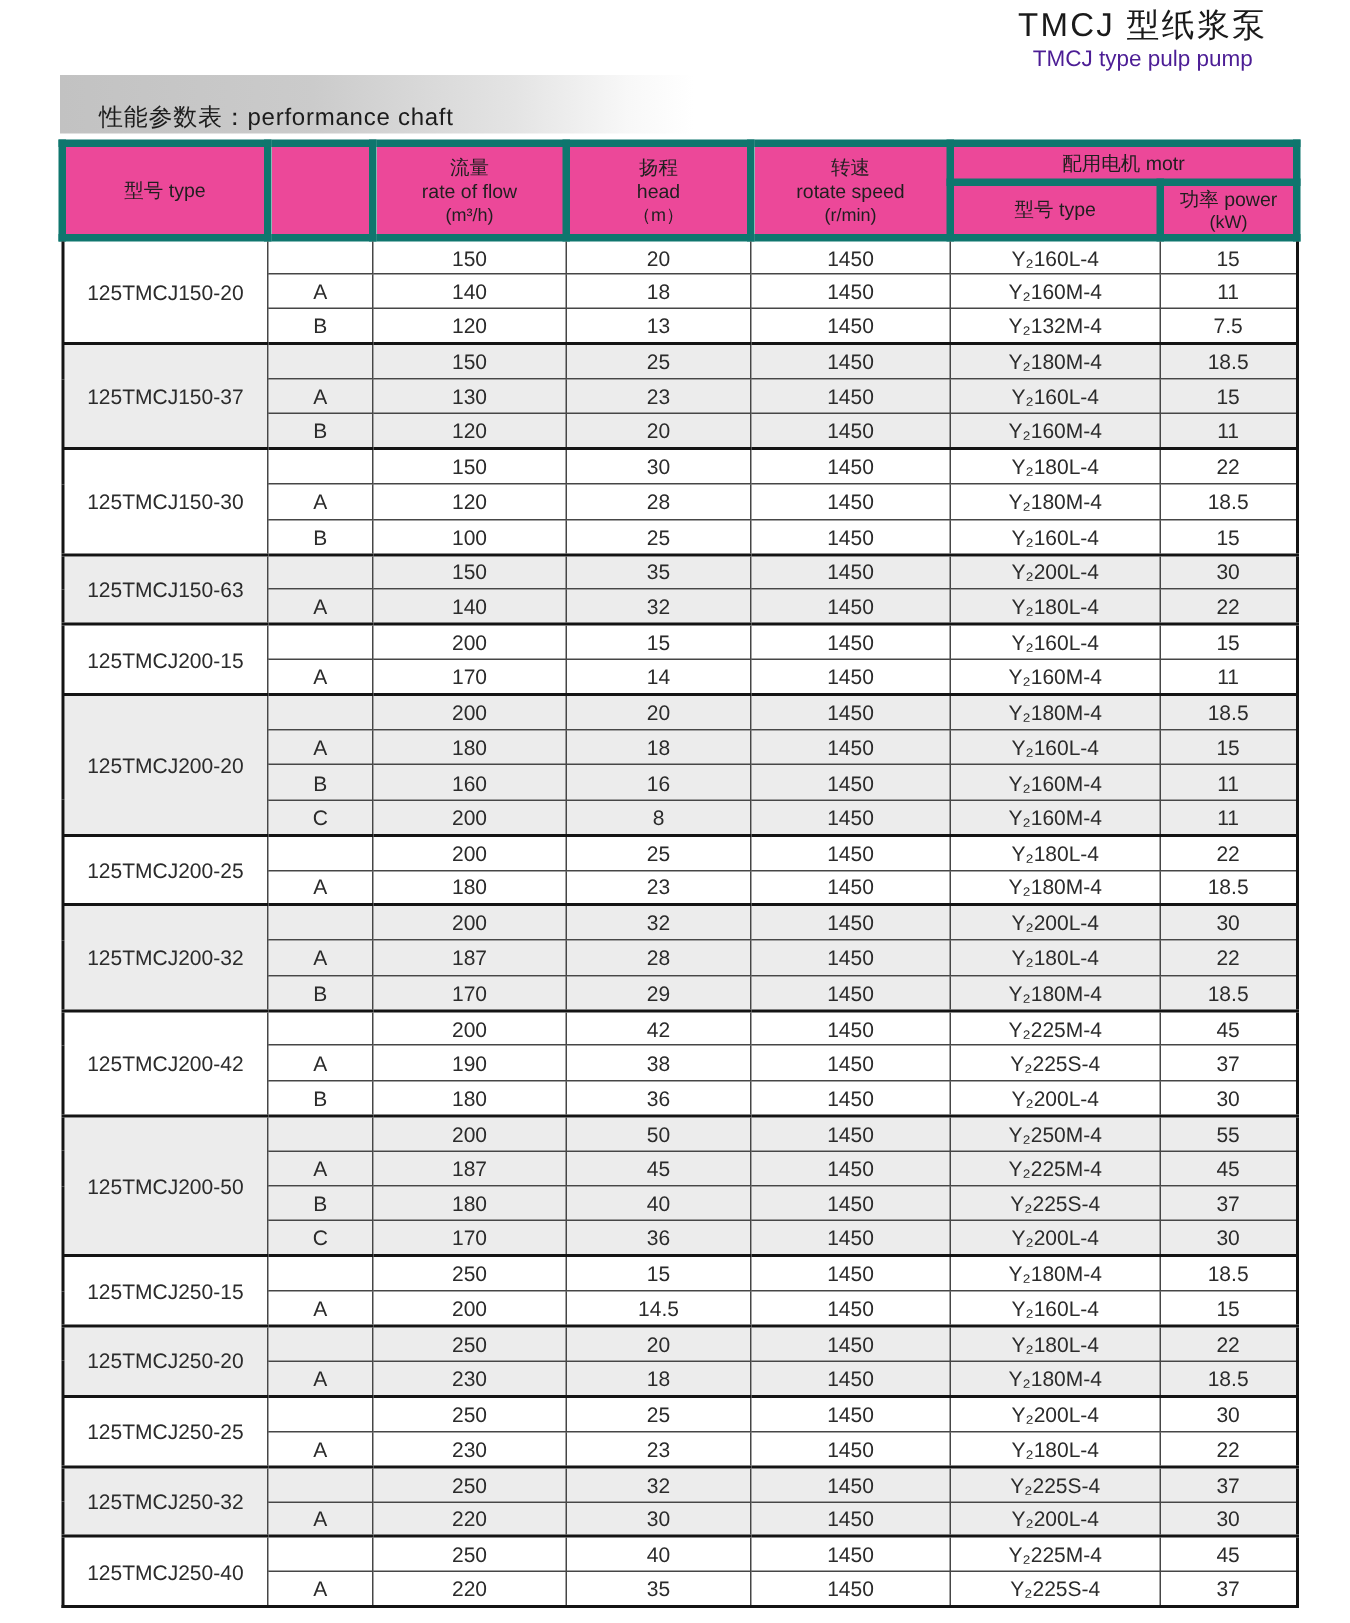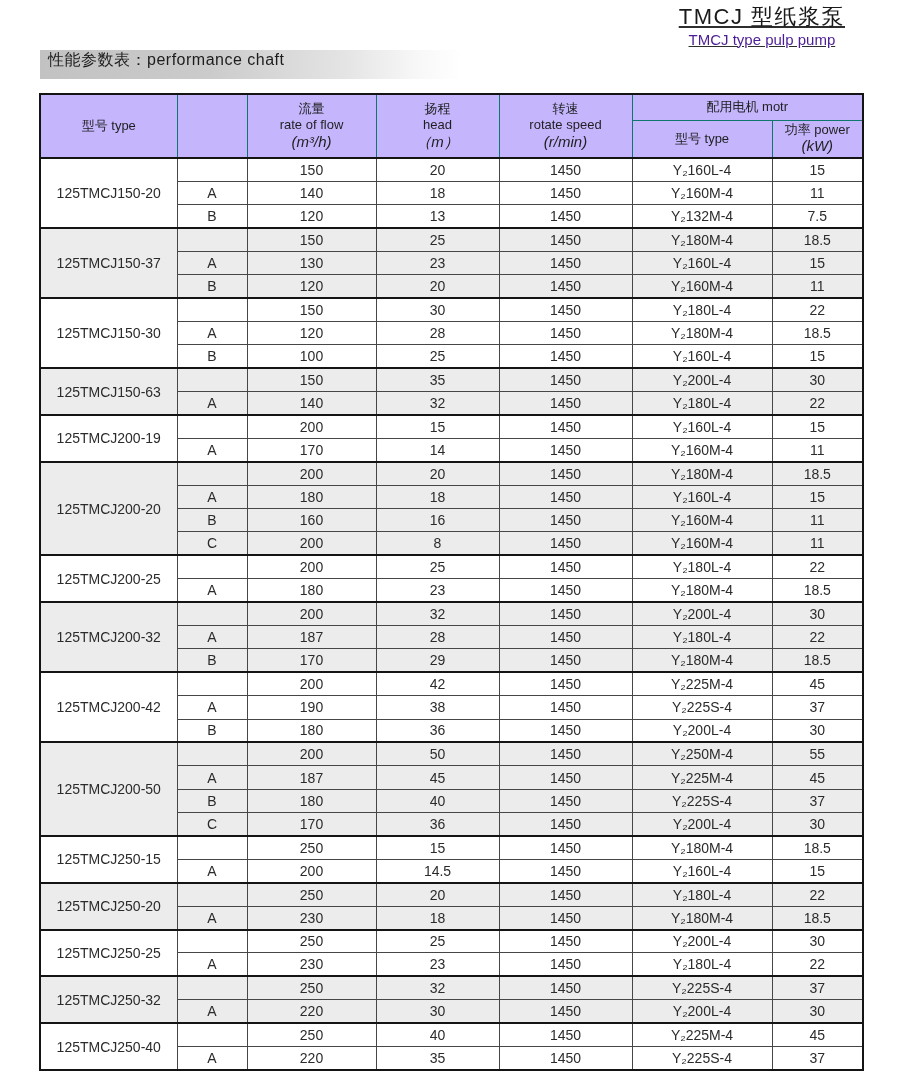--- a/index.html
+++ b/index.html
@@ -2,53 +2,53 @@
 <html><head>
 <meta charset="utf-8">
 <style>
   * { margin:0; padding:0; box-sizing:border-box; }
   html,body { background:#ffffff; }
   body {
     width:900px; height:1082px; position:relative;
     font-family:"Liberation Sans","DejaVu Sans",sans-serif;
     color:#2e2e2e;
   }
-  .title-block { position:absolute; top:3px; right:55px; text-align:center;text-decoration:underline; }
+  .title-block { position:absolute; top:3px; right:55px; text-align:center; }
   .title-cn { font-size:22px; letter-spacing:1.5px; color:#1a1a1a; line-height:1.25; }
   .title-en { font-size:15px; color:#4c1d95; line-height:1.25; }
 
   .section-bar {
-    position:absolute; left:40px; top:50px; width:422px; height:29px;
-    display:flex; align-items:flex-start; padding-left:8px;
+    position:absolute; left:40px; top:50px; width:422px; height:39px;
+    display:flex; align-items:flex-end; padding-left:26px;
     background:linear-gradient(90deg,#c2c2c2 0%,#cbcbcb 40%,#e4e4e4 72%,#f8f8f8 90%,#ffffff 100%);
     font-size:16px; color:#1c1c1c; letter-spacing:0.5px;
   }
 
   .table-wrap { position:absolute; left:39px; top:93px; }
   table.ptable {
     border-collapse:collapse; table-layout:fixed; width:823px;
     border:2px solid #141414;
   }
   .ptable th, .ptable td { text-align:center; vertical-align:middle; overflow:hidden; }
   .ptable thead th {
-    background:#c4b5fd; border:1px solid #0f766e;
+    background:#ec4899; border:5px solid #0f766e;
     font-weight:normal; font-size:13px; line-height:1.22; color:#1f1f1f;
     padding:1px 0;
   }
   .ptable thead tr.h-top th { height:26px; }
   .ptable thead tr.h-sub th { height:26px; }
   .ptable thead { border-bottom:2px solid #141414; }
   .ptable tbody td {
     border:1px solid #464646; font-size:14px; color:#2b2b2b;
     background:#ffffff; padding:0 2px;
   }
   .ptable tbody tr { height:23.4px; }
   .ptable tbody tr.group-start td { border-top:2px solid #141414; }
   .ptable tbody tr.shaded td { background:#ececec; }
-  .unit { font-size:15px;font-style:italic; }
+  .unit { font-size:12px; }
 </style>
 </head>
 <body>
 
 <div class="title-block">
   <div class="title-cn">TMCJ 型纸浆泵</div>
   <div class="title-en">TMCJ type pulp pump</div>
 </div>
 
 <div class="section-bar">
@@ -184,21 +184,21 @@
         </tr>
         <tr class="shaded">
           <td>A</td>
           <td>140</td>
           <td>32</td>
           <td>1450</td>
           <td>Y₂180L-4</td>
           <td>22</td>
         </tr>
         <tr class="group-start">
-          <td rowspan="2">125TMCJ200-19</td>
+          <td rowspan="2">125TMCJ200-15</td>
           <td></td>
           <td>200</td>
           <td>15</td>
           <td>1450</td>
           <td>Y₂160L-4</td>
           <td>15</td>
         </tr>
         <tr>
           <td>A</td>
           <td>170</td>

